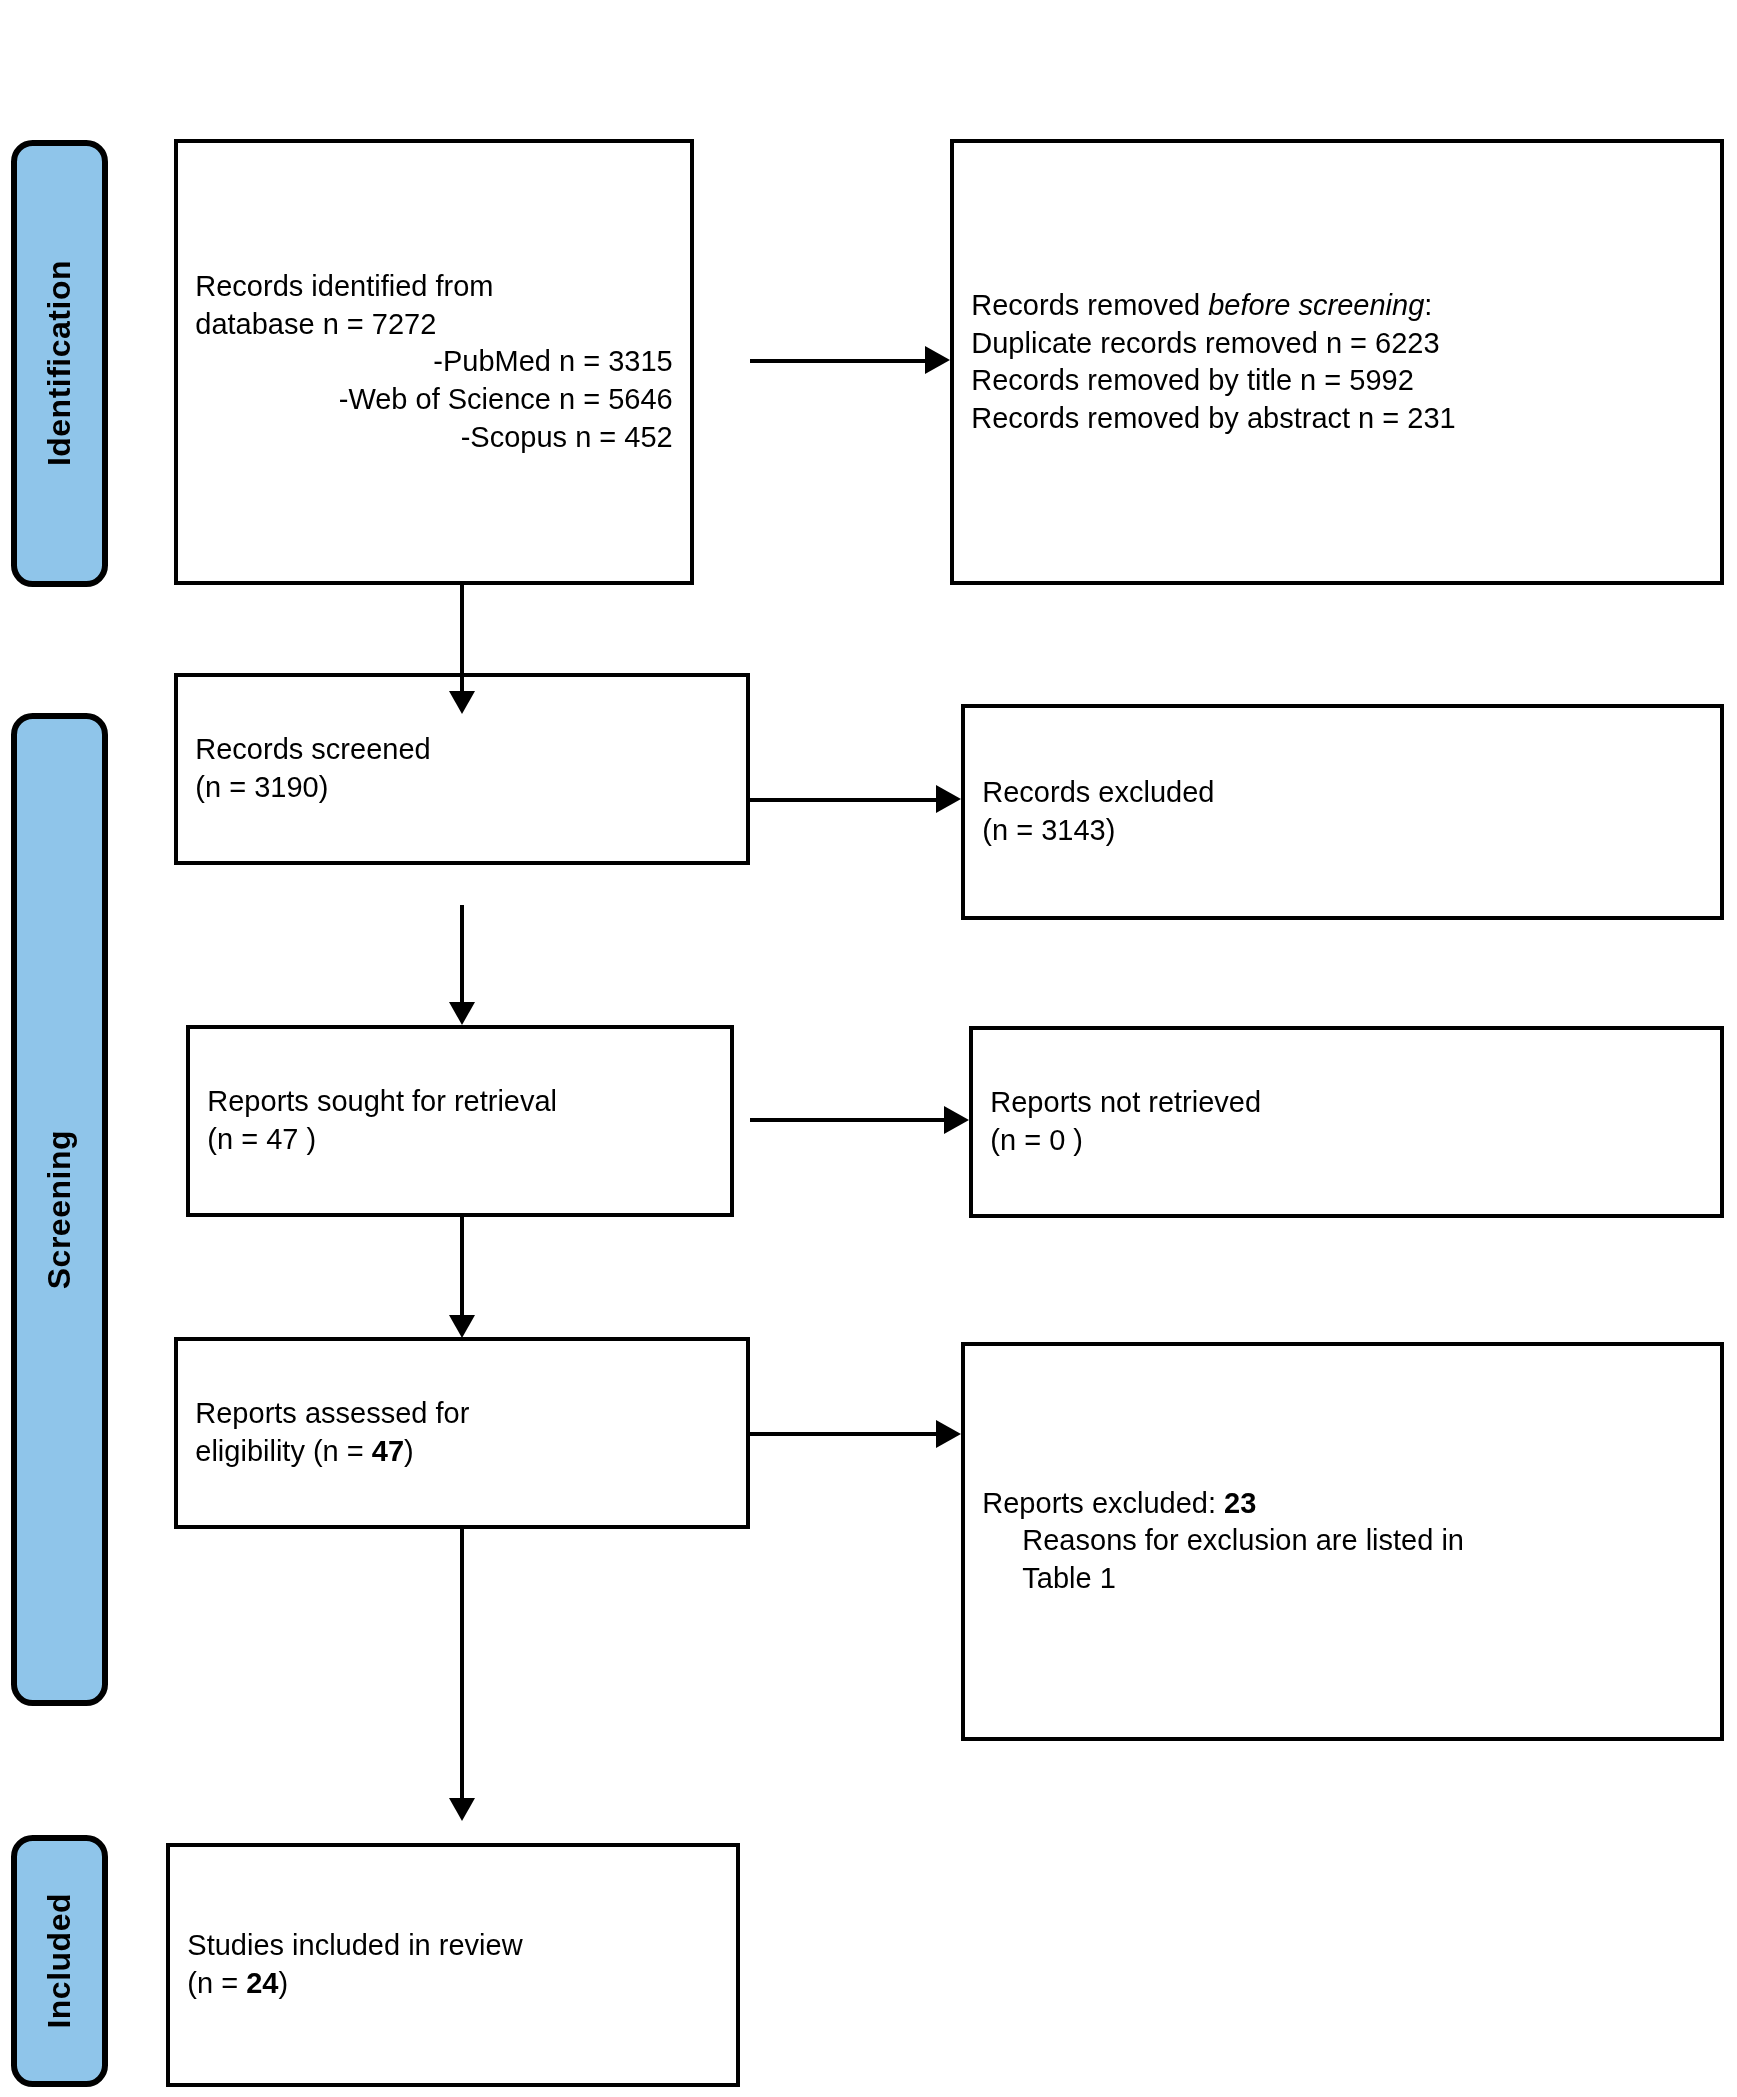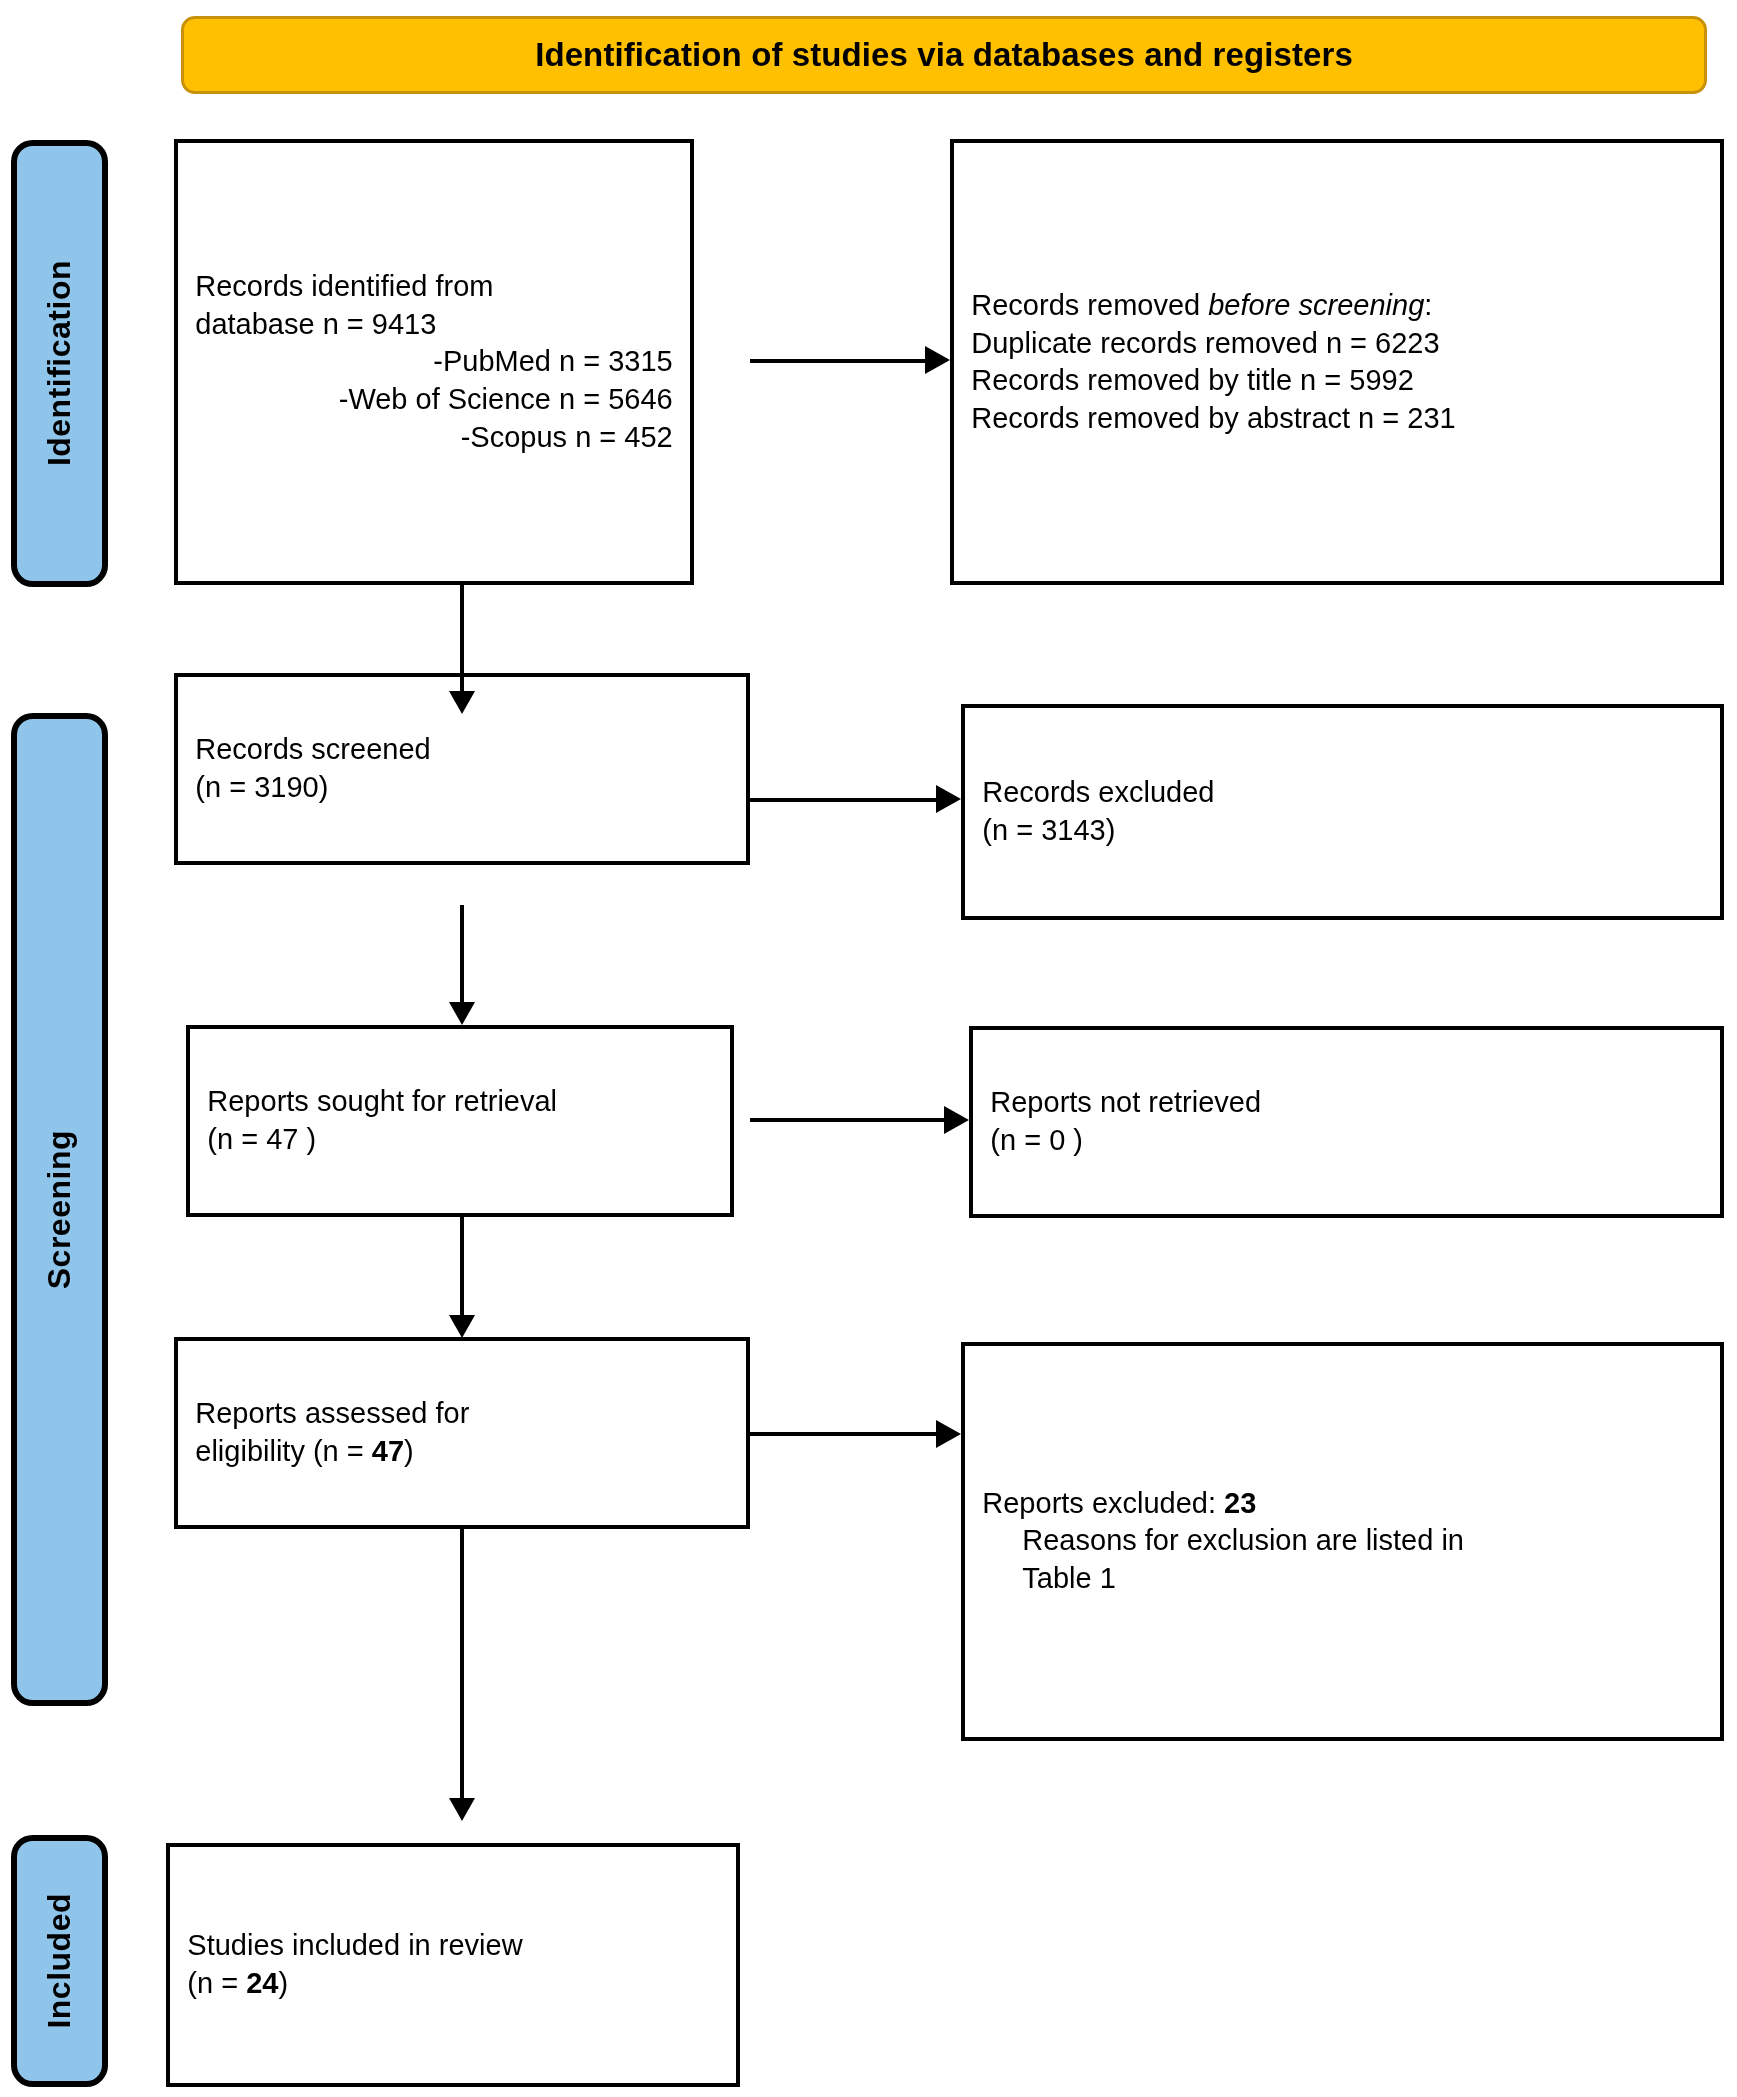--- a/index.html
+++ b/index.html
@@ -102,38 +102,35 @@
   #h3{left:750px;top:1118px;width:195px;}
   #ah3{left:944px;top:1106px;}
   #h4{left:750px;top:1432px;width:187px;}
   #ah4{left:936px;top:1420px;}
 </style>
 </head>
 <body>
 
 <div class="stage">
 
-  <div class="banner">
-    <div class="banner-text">Identification of studies via databases and registers</div>
-  </div>
 
   <div class="phasebar" id="phase-identification">
     <span>Identification</span>
   </div>
   <div class="phasebar" id="phase-screening">
     <span>Screening</span>
   </div>
   <div class="phasebar" id="phase-included">
     <span>Included</span>
   </div>
 
   <div class="fbox" id="box-identified">
     <div class="inner">
       <p class="just">Records identified from</p>
-      <p>database n = 9413</p>
+      <p>database n = 7272</p>
       <ul class="dashlist">
         <li><span class="dash">-</span><span>PubMed n = 3315</span></li>
         <li><span class="dash">-</span><span>Web of Science n = 5646</span></li>
         <li><span class="dash">-</span><span>Scopus n = 452</span></li>
       </ul>
     </div>
   </div>
 
   <div class="fbox" id="box-removed-before">
     <div class="inner">

